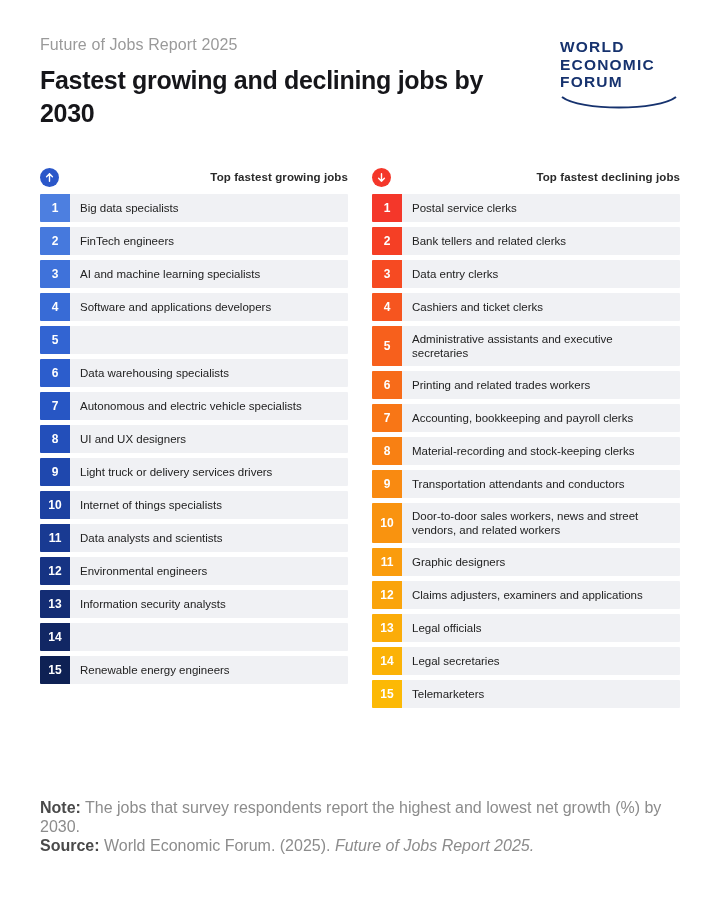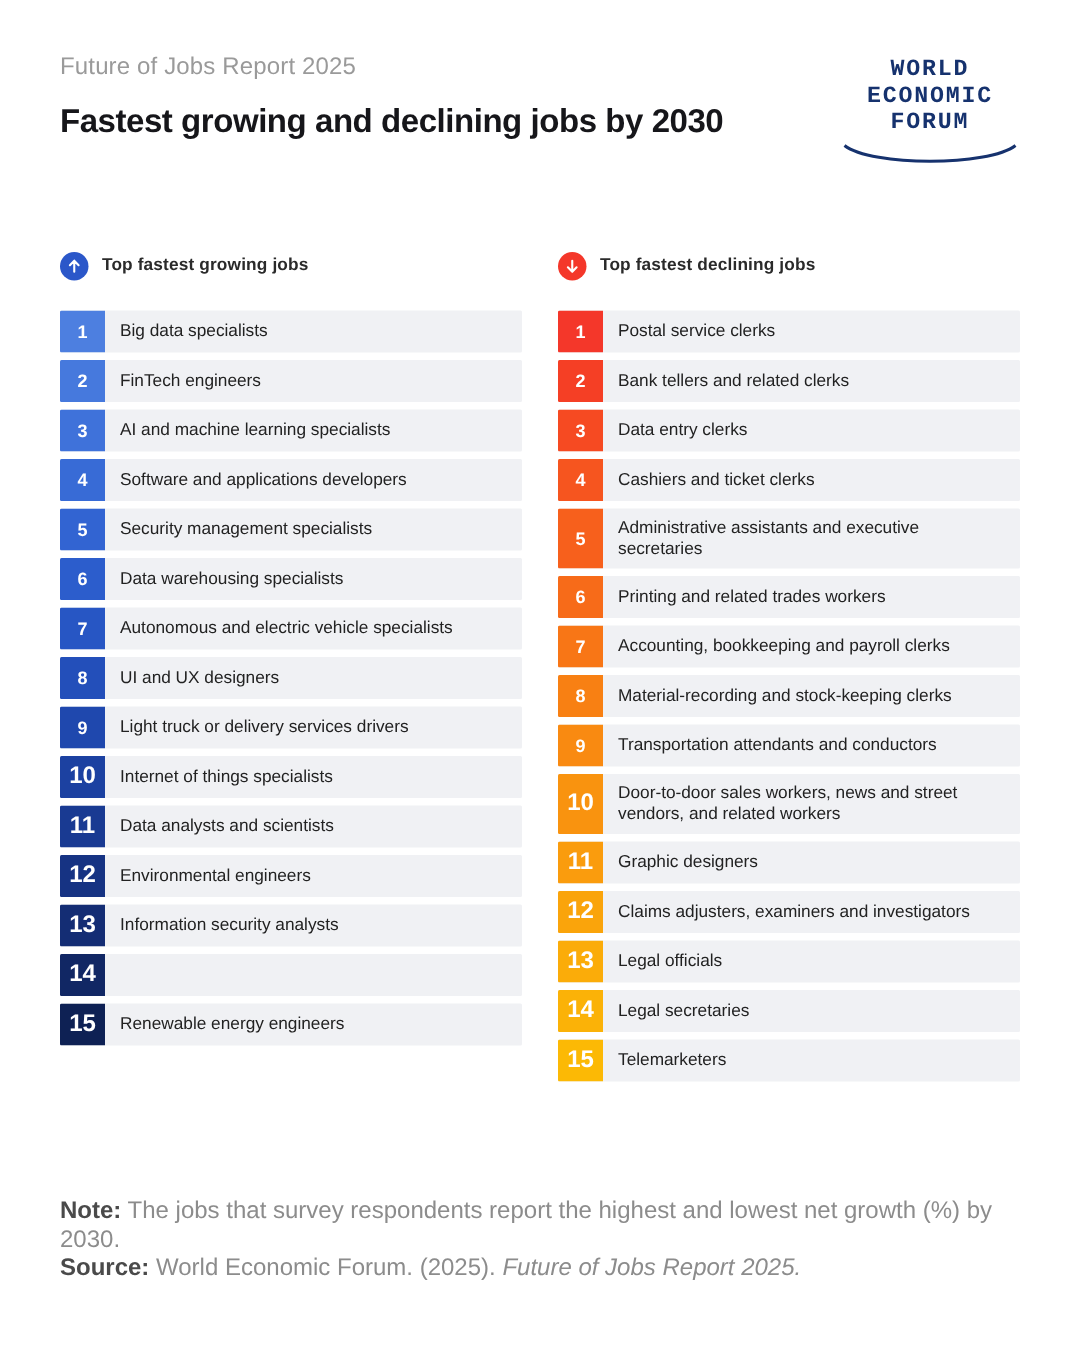--- a/index.html
+++ b/index.html
@@ -26,35 +26,34 @@
     height: 112px;
   }
   .eyebrow {
     font-size: 16px;
     color: #9a9a9a;
     letter-spacing: 0.1px;
     margin: 6px 0 10px 0;
     font-weight: 400;
   }
   .title {
-    font-size: 22px;
+    font-size: 25px;
     line-height: 33px;
     font-weight: 700;
     color: #16161a;
     letter-spacing: -0.3px;
     max-width: 470px;
     margin: 0;
   }
   .logo {
     position: absolute;
     right: 0;
     top: 2px;
     width: 120px;
-    text-align: center;
-    font-family: Liberation Mono, monospace;
+    text-align: left;
   }
   .logo-text {
     font-size: 15.5px;
     font-weight: 700;
     line-height: 17.5px;
     letter-spacing: 1.2px;
     color: #1f3a93;
     color: #16326e;
   }
   .logo-swoosh {
@@ -68,21 +67,22 @@
   }
   .col {
     flex: 1 1 0;
     min-width: 0;
   }
   .col-head {
     display: flex;
     align-items: center;
     gap: 9px;
     height: 26px;
-    margin-bottom: 17px;
+    margin-bottom: 4px;
+    justify-content: space-between;
   }
   .circle-icon {
     width: 19px;
     height: 19px;
     border-radius: 50%;
     display: flex;
     align-items: center;
     justify-content: center;
     flex: 0 0 auto;
   }
@@ -105,21 +105,21 @@
   .rank {
     width: 30px;
     flex: 0 0 30px;
     display: flex;
     align-items: center;
     justify-content: center;
     color: #ffffff;
     font-size: 12px;
     font-weight: 700;
   }
-  .rank.two-digit { font-size: 16px; }
+  .rank.two-digit { font-size: 12px; }
   .job {
     display: flex;
     align-items: center;
     font-size: 11.5px;
     line-height: 14px;
     color: #222222;
     padding: 6px 10px 6px 10px;
     font-weight: 400;
   }
   .row.tall { min-height: 38px; }
@@ -178,21 +178,20 @@
           <div class="row">
             <div class="rank" style="background: rgb(63, 114, 218);">3</div>
             <div class="job">AI and machine learning specialists</div>
           </div>
           <div class="row">
             <div class="rank" style="background: rgb(56, 107, 214);">4</div>
             <div class="job">Software and applications developers</div>
           </div>
           <div class="row">
             <div class="rank" style="background: rgb(50, 100, 210);">5</div>
-            <div class="job">Security management specialists</div>
           </div>
           <div class="row">
             <div class="rank" style="background: rgb(44, 93, 204);">6</div>
             <div class="job">Data warehousing specialists</div>
           </div>
           <div class="row">
             <div class="rank" style="background: rgb(39, 86, 196);">7</div>
             <div class="job">Autonomous and electric vehicle specialists</div>
           </div>
           <div class="row">
@@ -278,21 +277,21 @@
           <div class="row tall">
             <div class="rank two-digit" style="background: rgb(249, 147, 15);">10</div>
             <div class="job">Door-to-door sales workers, news and street vendors, and related workers</div>
           </div>
           <div class="row">
             <div class="rank two-digit" style="background: rgb(250, 156, 13);">11</div>
             <div class="job">Graphic designers</div>
           </div>
           <div class="row">
             <div class="rank two-digit" style="background: rgb(250, 164, 11);">12</div>
-            <div class="job">Claims adjusters, examiners and investigators</div>
+            <div class="job">Claims adjusters, examiners and applications</div>
           </div>
           <div class="row">
             <div class="rank two-digit" style="background: rgb(251, 172, 9);">13</div>
             <div class="job">Legal officials</div>
           </div>
           <div class="row">
             <div class="rank two-digit" style="background: rgb(251, 178, 7);">14</div>
             <div class="job">Legal secretaries</div>
           </div>
           <div class="row">

